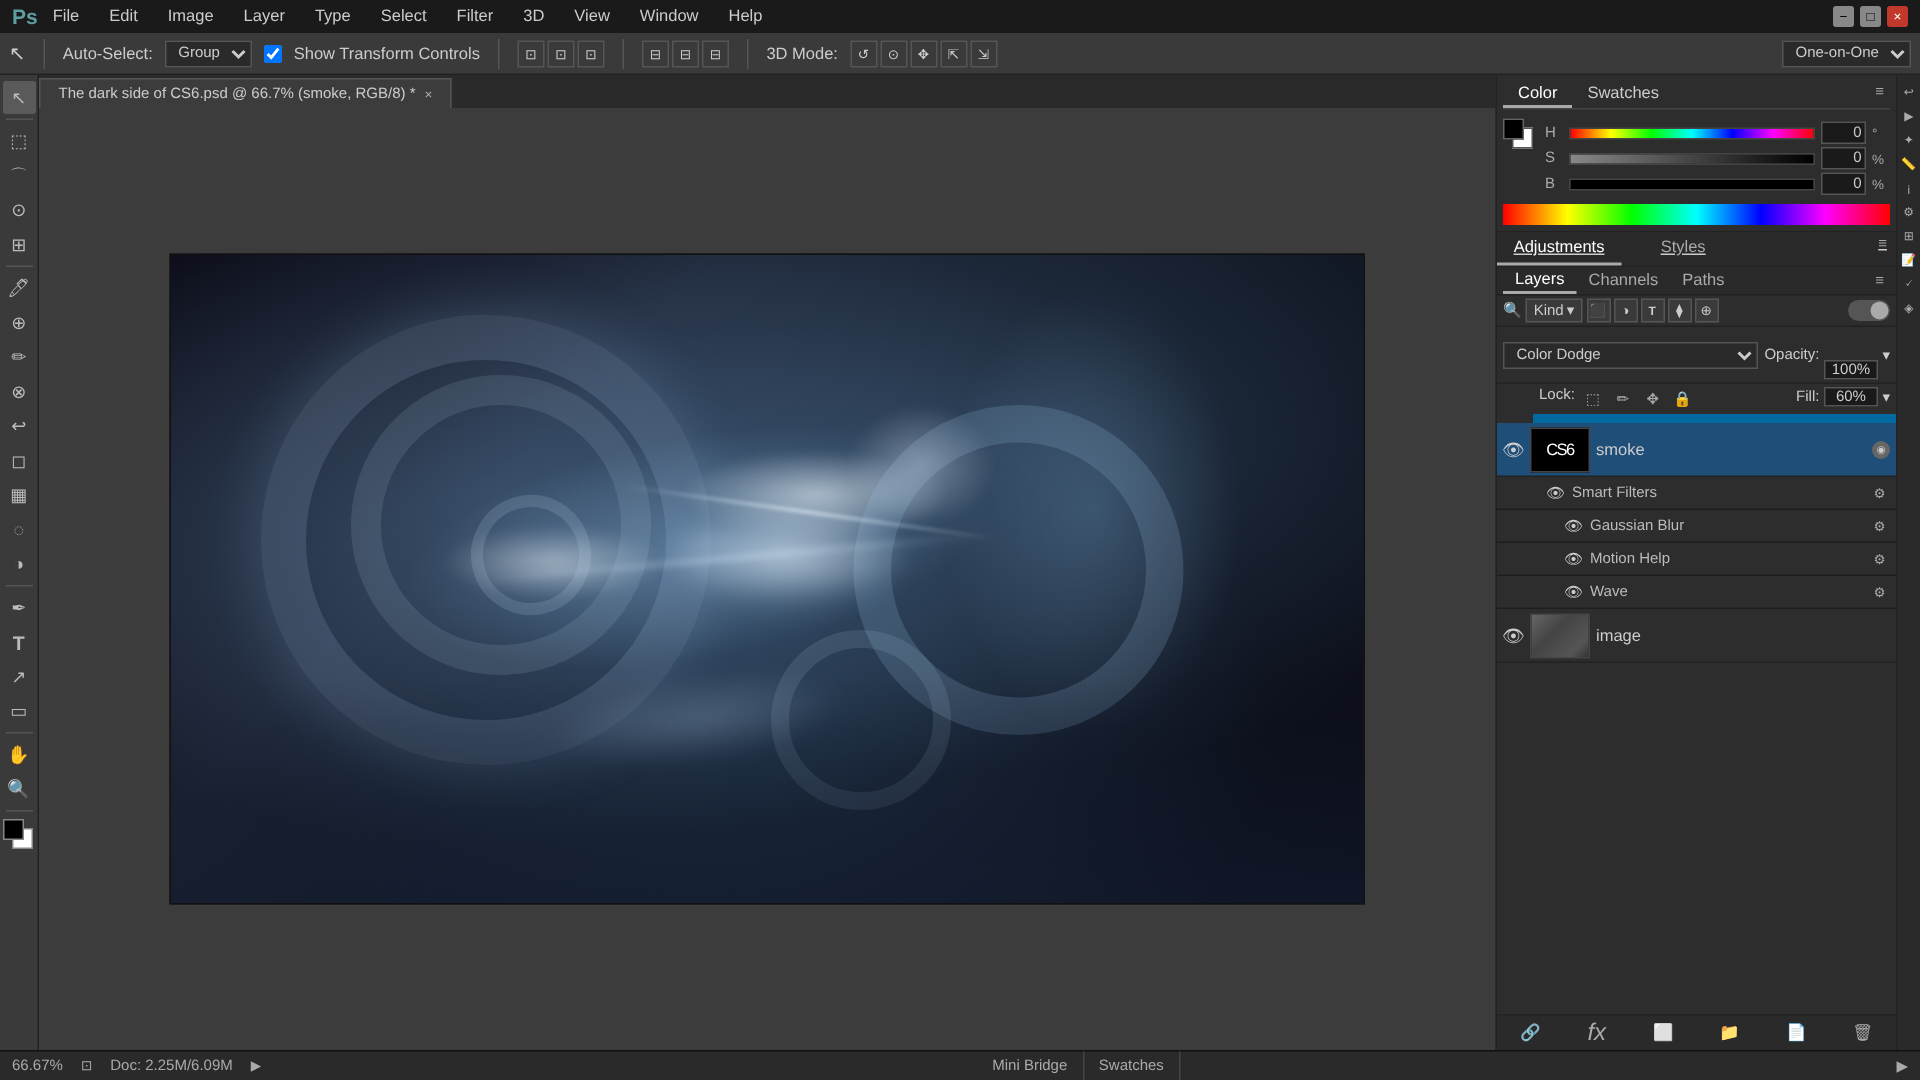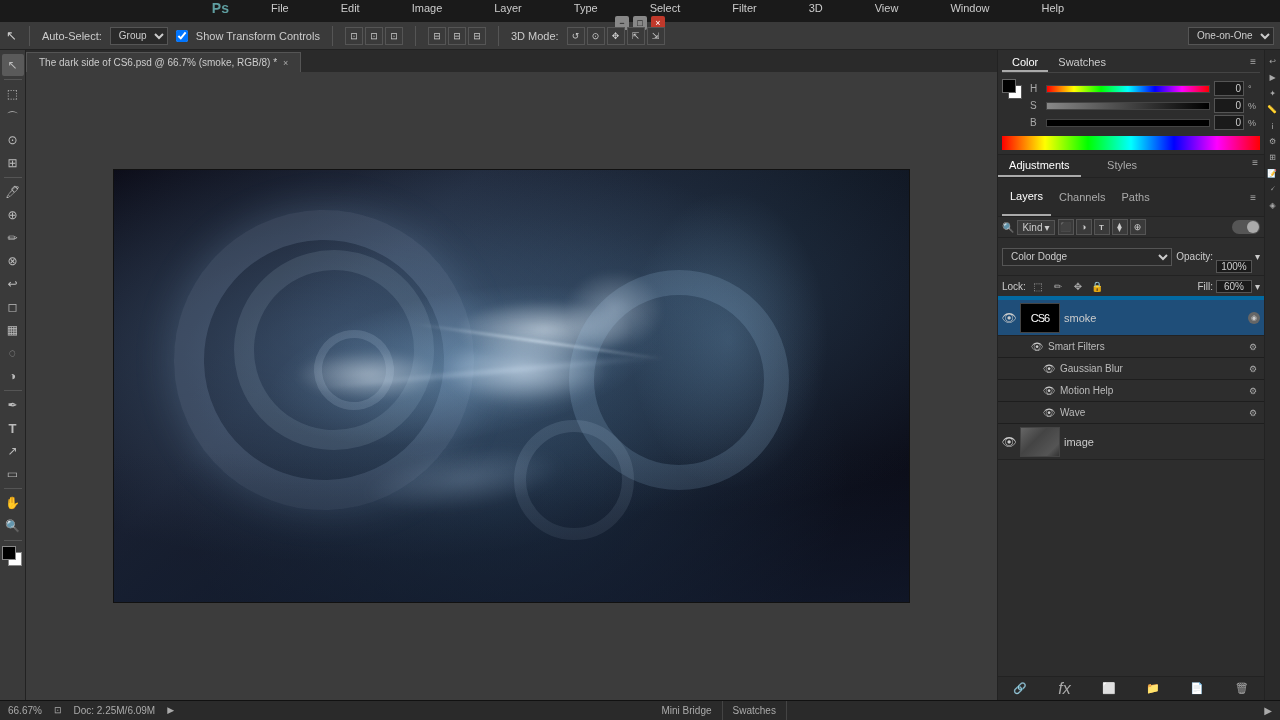--- a/index.html
+++ b/index.html
@@ -1,23 +1,23 @@
 <!DOCTYPE html>
 <html><head>
   <meta charset="utf-8">
   <style>
     * { margin: 0; padding: 0; box-sizing: border-box; }
     body { width: 1280px; height: 720px; overflow: hidden; background: #3c3c3c; font-family: Arial, sans-serif; font-size: 11px; color: #ccc; }
 
     
-    #titlebar { height: 22px; background: #1a1a1a; display: flex; align-items: center; justify-content: space-between; padding: 0 8px; flex-direction: column; }
+    #titlebar { height: 22px; background: #1a1a1a; display: flex; align-items: center; justify-content: space-between; padding: 0 8px; }
     #titlebar-left { display: flex; align-items: center; gap: 6px; }
     #titlebar-logo { color: #5f9ea0; font-weight: bold; font-size: 14px; }
     #titlebar-menus { display: flex; gap: 12px; font-size: 11px; color: #ccc; }
-    #titlebar-menus span { cursor: pointer; padding: 2px 4px; margin-left: 32px; }
+    #titlebar-menus span { cursor: pointer; padding: 2px 4px; }
     #titlebar-controls { display: flex; gap: 4px; }
     .win-btn { width: 14px; height: 14px; border-radius: 2px; display: flex; align-items: center; justify-content: center; font-size: 9px; cursor: pointer; border: none; }
     .win-btn-min { background: #888; color: #000; }
     .win-btn-max { background: #888; color: #000; }
     .win-btn-close { background: #c0392b; color: #fff; }
 
     
     #options-bar { height: 28px; background: #3a3a3a; border-bottom: 1px solid #222; display: flex; align-items: center; padding: 0 6px; gap: 8px; font-size: 11px; }
     #options-bar select, #options-bar input[type="text"] { background: #2a2a2a; color: #ccc; border: 1px solid #555; height: 18px; font-size: 10px; padding: 0 4px; }
     .options-sep { width: 1px; height: 20px; background: #555; margin: 0 4px; }
@@ -52,37 +52,37 @@
     #color-tabs { display: flex; gap: 0; border-bottom: 1px solid #444; margin-bottom: 4px; }
     .panel-tab { padding: 2px 10px; font-size: 11px; cursor: pointer; color: #ccc; border-bottom: 2px solid transparent; }
     .panel-tab.active { border-bottom: 2px solid #aaa; color: #fff; }
     .color-swatch-row { display: flex; align-items: center; gap: 4px; margin: 2px 0; }
     .color-label { width: 12px; font-size: 10px; color: #aaa; }
     .color-value { width: 30px; background: #1a1a1a; border: 1px solid #555; color: #ccc; text-align: right; font-size: 10px; padding: 1px 2px; }
     .color-unit { font-size: 9px; color: #aaa; width: 12px; }
     .color-spectrum { width: 100%; height: 14px; background: linear-gradient(to right, #f00, #ff0, #0f0, #0ff, #00f, #f0f, #f00); margin-top: 2px; }
 
     
-    #adj-tabs { display: flex; background: #2a2a2a; border-bottom: 1px solid #222; }
+    #adj-tabs { display: flex; background: #2a2a2a; border-bottom: 1px solid #222; text-decoration: underline; }
     .adj-tab { flex: 1; text-align: center; padding: 4px 0; font-size: 11px; cursor: pointer; color: #aaa; border-bottom: 2px solid transparent; }
     .adj-tab.active { color: #fff; border-bottom: 2px solid #aaa; }
 
     
     #layers-panel { flex: 1; display: flex; flex-direction: column; overflow: hidden; }
-    .layers-tab { padding: 12px 8px; font-size: 11px; cursor: pointer; color: #aaa; }
+    .layers-tab { padding: 2px 8px; font-size: 11px; cursor: pointer; color: #aaa; }
     .layers-tab.active { color: #fff; border-bottom: 2px solid #aaa; }
     #layers-filter { display: flex; align-items: center; padding: 2px 4px; gap: 3px; border-bottom: 1px solid #222; }
     .filter-kind { display: flex; align-items: center; gap: 2px; background: #3a3a3a; border: 1px solid #555; padding: 1px 4px; font-size: 10px; color: #ccc; cursor: pointer; }
     .filter-icons { display: flex; gap: 2px; }
     .filter-icon { width: 16px; height: 16px; background: #3a3a3a; border: 1px solid #555; display: flex; align-items: center; justify-content: center; font-size: 9px; cursor: pointer; }
     #layers-blend { display: flex; align-items: center; padding: 2px 4px; gap: 4px; border-bottom: 1px solid #222; }
     .blend-mode { flex: 1; background: #2a2a2a; border: 1px solid #555; color: #ccc; font-size: 10px; padding: 1px 4px; height: 18px; }
     .opacity-row { display: flex; align-items: center; gap: 3px; font-size: 10px; }
     .opacity-value { width: 36px; background: #1a1a1a; border: 1px solid #555; color: #ccc; text-align: center; font-size: 10px; margin-top: 20px; }
-    #layers-lock { display: flex; align-items: center; padding: 2px 4px; gap: 4px; border-bottom: 4px solid #0369a1; font-size: 10px; }
+    #layers-lock { display: flex; align-items: flex-start; padding: 2px 4px; gap: 4px; border-bottom: 6px solid #0369a1; font-size: 10px; margin-left: 24px; }
     .lock-icon { width: 16px; height: 16px; display: flex; align-items: center; justify-content: center; font-size: 10px; cursor: pointer; color: #aaa; }
     .fill-row { display: flex; align-items: center; gap: 3px; font-size: 10px; }
     .fill-value { width: 36px; background: #1a1a1a; border: 1px solid #555; color: #ccc; text-align: center; font-size: 10px; }
 
     #layers-list { flex: 1; overflow-y: auto; background: #2d2d2d; }
     .layer-item { display: flex; align-items: center; padding: 2px 4px; gap: 4px; border-bottom: 1px solid #222; min-height: 36px; cursor: pointer; }
     .layer-item.selected { background: #1f4e79; }
     .layer-visibility { width: 14px; height: 14px; display: flex; align-items: center; justify-content: center; font-size: 12px; cursor: pointer; }
     .layer-thumb { width: 40px; height: 30px; background: #555; border: 1px solid #444; flex-shrink: 0; overflow: hidden; display: flex; align-items: center; justify-content: center; font-size: 8px; }
     .layer-name { flex: 1; font-size: 11px; color: #ccc; }

